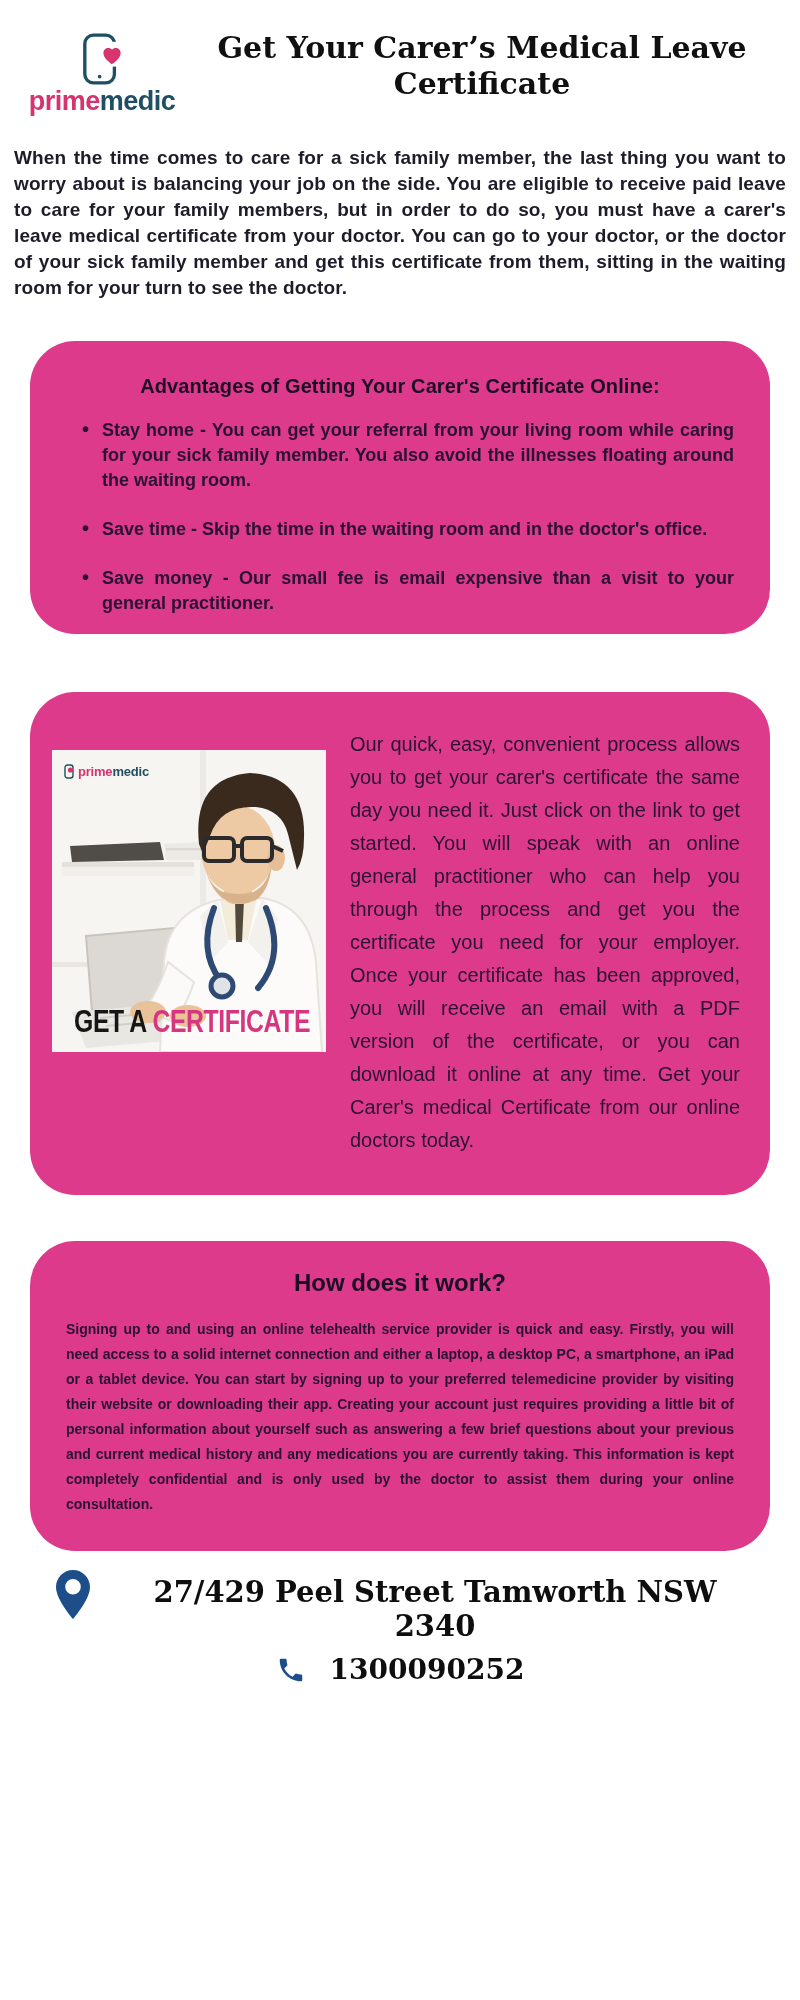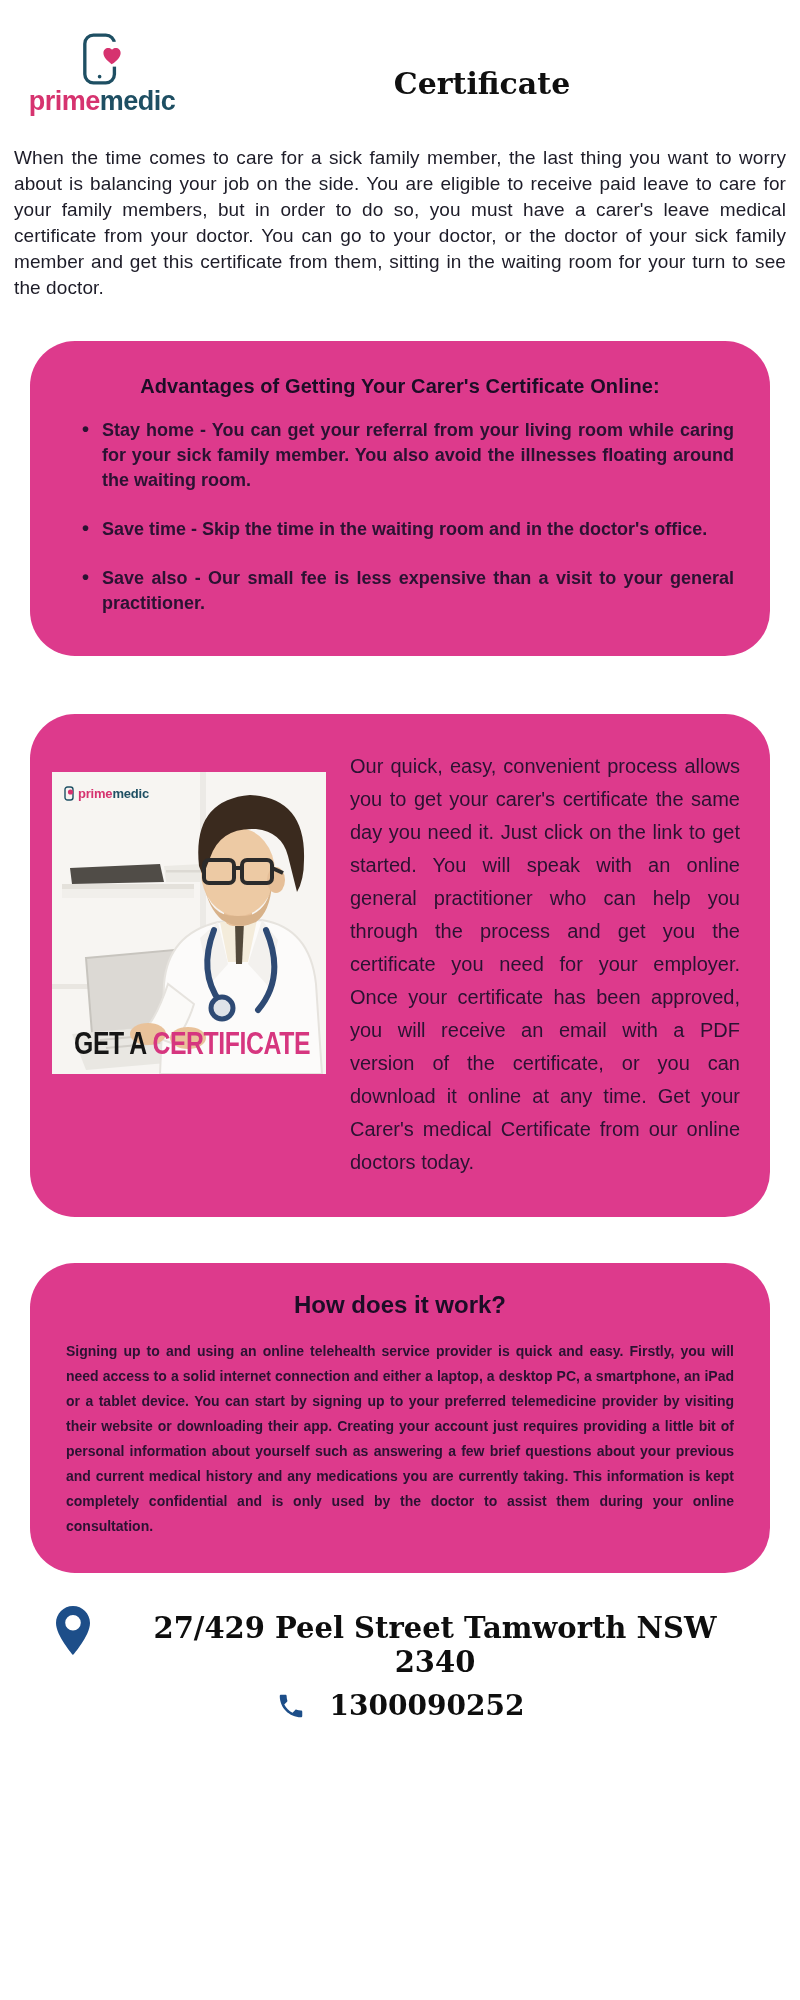--- a/index.html
+++ b/index.html
@@ -11,26 +11,26 @@
   .header { display: flex; align-items: flex-start; padding: 26px 18px 0 12px; }
   .logo-block { width: 180px; flex: none; text-align: center; }
   .logo-icon { display: block; margin: 6px auto 2px; }
   .wordmark { font-size: 27px; font-weight: bold; letter-spacing: -0.5px; line-height: 1; }
   .wordmark .prime { color: #d6336f; }
   .wordmark .medic { color: #1e4f63; }
   .page-title { flex: 1; text-align: center; font-family: "DejaVu Serif", "Liberation Serif", serif;
     font-size: 30px; font-weight: bold; color: #101010; line-height: 1.2; margin-top: 4px; padding-right: 10px; }
 
   
-  .intro { margin: 30px 14px 0 14px; color: #1d1c28; font-size: 19px; font-weight: normal;
+  .intro { margin: 30px 14px 0 14px; color: #1d1c28; font-size: 19px; font-weight: bold;
     line-height: 26px; text-align: justify; letter-spacing: 0.1px; }
 
   
   .pink-box { background: #dd3a8c; border-radius: 45px; margin: 0 30px; color: #2b1232; }
-  .advantages-box { margin-top: 40px; padding: 34px 36px 40px 36px; }
+  .advantages-box { margin-top: 40px; padding: 34px 36px 18px 36px; }
   .advantages-heading { text-align: center; font-size: 20px; font-weight: bold; color: #1c0d26; letter-spacing: 0.1px; }
   .advantages-list { list-style: none; margin-top: 20px; padding-left: 12px; }
   .advantages-list li { position: relative; padding-left: 24px; margin-bottom: 24px;
     font-size: 18px; font-weight: bold; line-height: 25px; text-align: justify; }
   .advantages-list li:last-child { margin-bottom: 0; }
   .advantages-list li::before { content: "\2022"; position: absolute; left: 4px; top: -1px; font-size: 20px; }
 
   .process-box { margin-top: 58px; padding: 36px 30px 38px 22px; display: flex; gap: 24px; }
   .photo-card { position: relative; flex: none; width: 274px; height: 302px; margin-top: 22px;
     background: #faf9f7; overflow: hidden; }
@@ -44,21 +44,21 @@
     transform: scaleX(0.8); transform-origin: left bottom; }
   .photo-caption .cap-black { color: #161616; }
   .photo-caption .cap-pink { color: #d6367f; }
   .process-text { flex: 1; font-size: 20px; font-weight: normal; line-height: 33px; text-align: justify; }
 
   .how-box { margin-top: 46px; padding: 28px 36px 34px 36px; }
   .how-heading { text-align: center; font-size: 24px; font-weight: bold; color: #1c0d26; }
   .how-text { margin-top: 20px; font-size: 14px; font-weight: bold; line-height: 25px; text-align: justify; }
 
   
-  .footer { position: relative; margin-top: 30px; font-family: "DejaVu Serif", "Liberation Serif", serif; }
+  .footer { position: relative; margin-top: 16px; font-family: "DejaVu Serif", "Liberation Serif", serif; }
   .pin-icon { position: absolute; left: 54px; top: 2px; }
   .address { text-align: center; font-size: 29px; font-weight: bold; color: #0e0e0e; padding: 8px 40px 0 110px; }
   .phone-row { display: flex; justify-content: center; align-items: center; gap: 24px; margin-top: 10px; }
   .phone-number { font-size: 28px; font-weight: bold; color: #0e0e0e; }
   .site-url { text-align: center; font-size: 25px; font-weight: bold; color: #0e0e0e; margin-top: 18px; }
 </style>
 </head>
 <body>
 
 <div class="page">
@@ -69,33 +69,33 @@
         <rect x="4" y="3" width="31" height="50" rx="9" fill="none" stroke="#1e4f63" stroke-width="3.5"></rect>
         <rect x="21" y="10" width="23" height="26" fill="#ffffff"></rect>
         <path d="M32 33.5 l-1.4-1.3 C25.6 27.7 23.5 25 23.5 21.6 c0-2.9 2.2-5.1 5.1-5.1 c1.6 0 3 .7 3.9 1.8 c.9-1.1 2.3-1.8 3.9-1.8 c2.9 0 5.1 2.2 5.1 5.1 c0 3.4-2.1 6.1-7.1 10.6 L32 33.5z" fill="#d6336f"></path>
         <circle cx="19.5" cy="46.5" r="1.9" fill="#1e4f63"></circle>
       </svg>
       <div class="wordmark">
         <span class="prime">prime</span><span class="medic">medic</span>
       </div>
     </div>
     <div class="page-title">
-      <br>
+      <span>Get Your Carer’s Medical Leave</span><br>
       <span>Certificate</span>
     </div>
   </div>
 
   <p class="intro">When the time comes to care for a sick family member, the last thing you want to worry about is balancing your job on the side. You are eligible to receive paid leave to care for your family members, but in order to do so, you must have a carer's leave medical certificate from your doctor. You can go to your doctor, or the doctor of your sick family member and get this certificate from them, sitting in the waiting room for your turn to see the doctor.</p>
 
   <section class="pink-box advantages-box">
     <h2 class="advantages-heading">Advantages of Getting Your Carer's Certificate Online:</h2>
     <ul class="advantages-list">
       <li>Stay home - You can get your referral from your living room while caring for your sick family member. You also avoid the illnesses floating around the waiting room.</li>
       <li>Save time - Skip the time in the waiting room and in the doctor's office.</li>
-      <li>Save also - Our small fee is less expensive than a visit to your general practitioner.</li>
+      <li>Save money - Our small fee is email expensive than a visit to your general practitioner.</li>
     </ul>
   </section>
 
   <section class="pink-box process-box">
     <div class="photo-card">
       <svg class="photo-art" width="274" height="302" viewBox="0 0 274 302">
         <rect width="274" height="302" fill="#f7f5f2"></rect>
         <rect x="148" y="0" width="6" height="185" fill="#eceae6"></rect>
         <rect x="10" y="112" width="132" height="5" fill="#e4e1db"></rect>
         <rect x="10" y="117" width="132" height="9" fill="#f1efeb"></rect>

